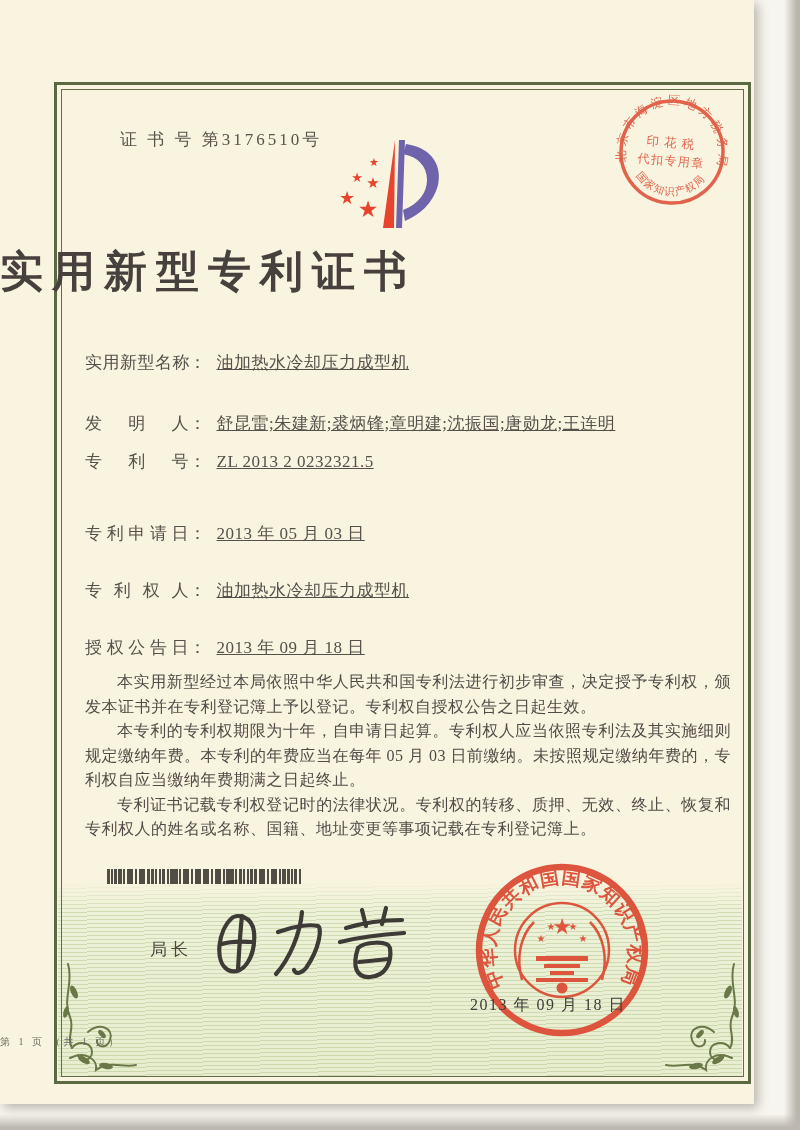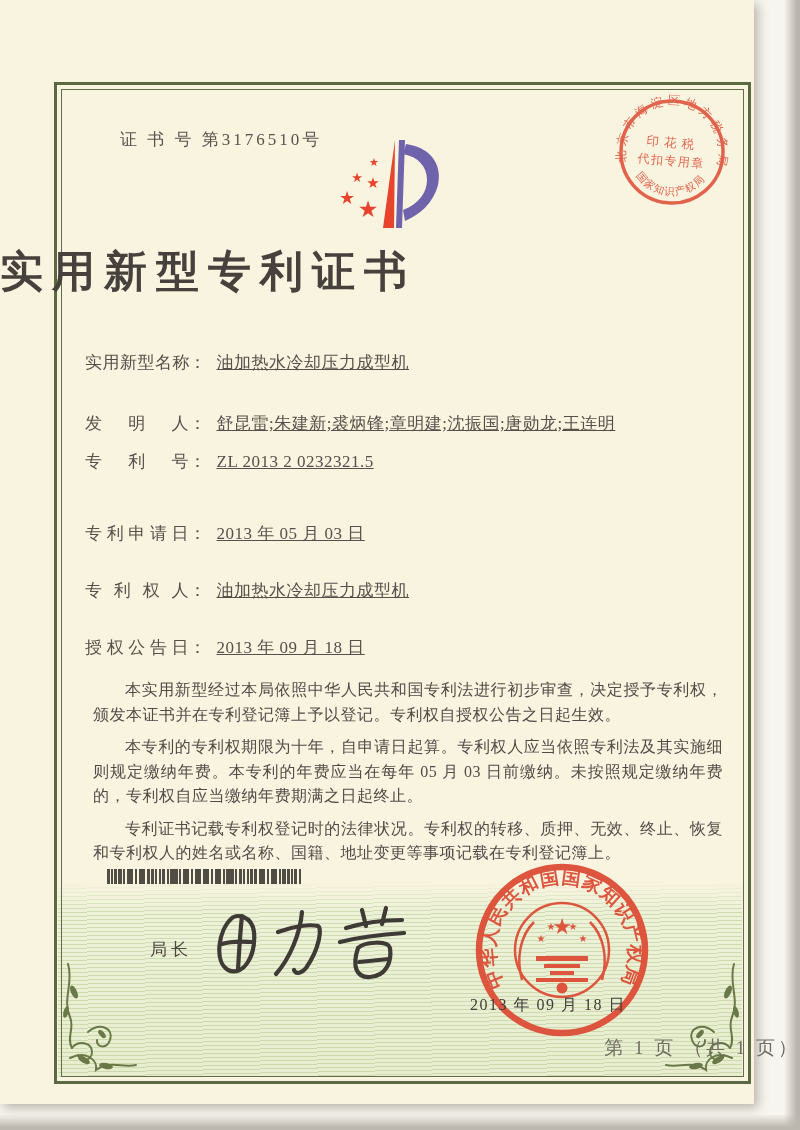--- a/index.html
+++ b/index.html
@@ -30,32 +30,32 @@
   .title{position:absolute;left:0;top:243px;width:800px;z-index:4;
     font-size:43px;font-weight:600;letter-spacing:9px;color:#47413e;}
   .tax-stamp{position:absolute;left:612px;top:92px;z-index:5;opacity:.85;transform:rotate(5deg);}
   .field-row{position:absolute;left:85px;z-index:4;font-size:17px;color:#55504b;white-space:nowrap;letter-spacing:.5px;}
   .f-label{display:inline-block;width:104px;text-align:justify;text-align-last:justify;}
   .f-value{margin-left:10px;text-decoration:underline;}
   .row-0{top:351px;}.row-1{top:412px;}.row-2{top:450px;}
   .row-3{top:522px;}.row-4{top:579px;}.row-5{top:636px;}
   .body-text{position:absolute;left:85px;top:670px;width:646px;z-index:4;
     font-size:16px;line-height:24.5px;color:#514c48;text-align:justify;letter-spacing:.5px;}
-  .body-text p{margin:8px;text-indent:2em;}
+  .body-text p{margin:0;text-indent:2em;}
   .barcode{position:absolute;left:107px;top:869px;width:196px;height:15px;z-index:4;opacity:.85;
     background-image:
       repeating-linear-gradient(90deg,#33302b 0 2px,rgba(0,0,0,0) 2px 4px),
       repeating-linear-gradient(90deg,#33302b 0 1px,rgba(0,0,0,0) 1px 7px),
       repeating-linear-gradient(90deg,#33302b 0 3px,rgba(0,0,0,0) 3px 11px);}
   .director{position:absolute;left:150px;top:938px;z-index:4;font-size:17px;letter-spacing:4px;color:#4a453f;}
   .signature{position:absolute;left:206px;top:900px;z-index:4;}
   .official-seal{position:absolute;left:470px;top:858px;z-index:4;opacity:.93;}
   .seal-date{position:absolute;left:470px;top:995px;z-index:6;font-size:16px;letter-spacing:1.5px;color:#3f3d38;}
-  .footer{position:absolute;left:0;top:1035px;width:800px;z-index:4;text-align:right;
-    font-size:19px;letter-spacing:3px;color:#6f6d64;}
+  .footer{position:absolute;left:0;top:1035px;width:800px;z-index:4;text-align:left;
+    font-size:10px;letter-spacing:3px;color:#6f6d64;}
   .sr{position:absolute;width:1px;height:1px;overflow:hidden;clip-path:inset(50%);white-space:nowrap;}
   svg text{font-family:"Liberation Serif","DejaVu Serif",serif;}
 </style>
 </head>
 <body>
 
 <div class="stage">
   <div class="paper"></div>
   <div class="scan-edge-right"></div>
   <div class="scan-edge-bottom"></div>

